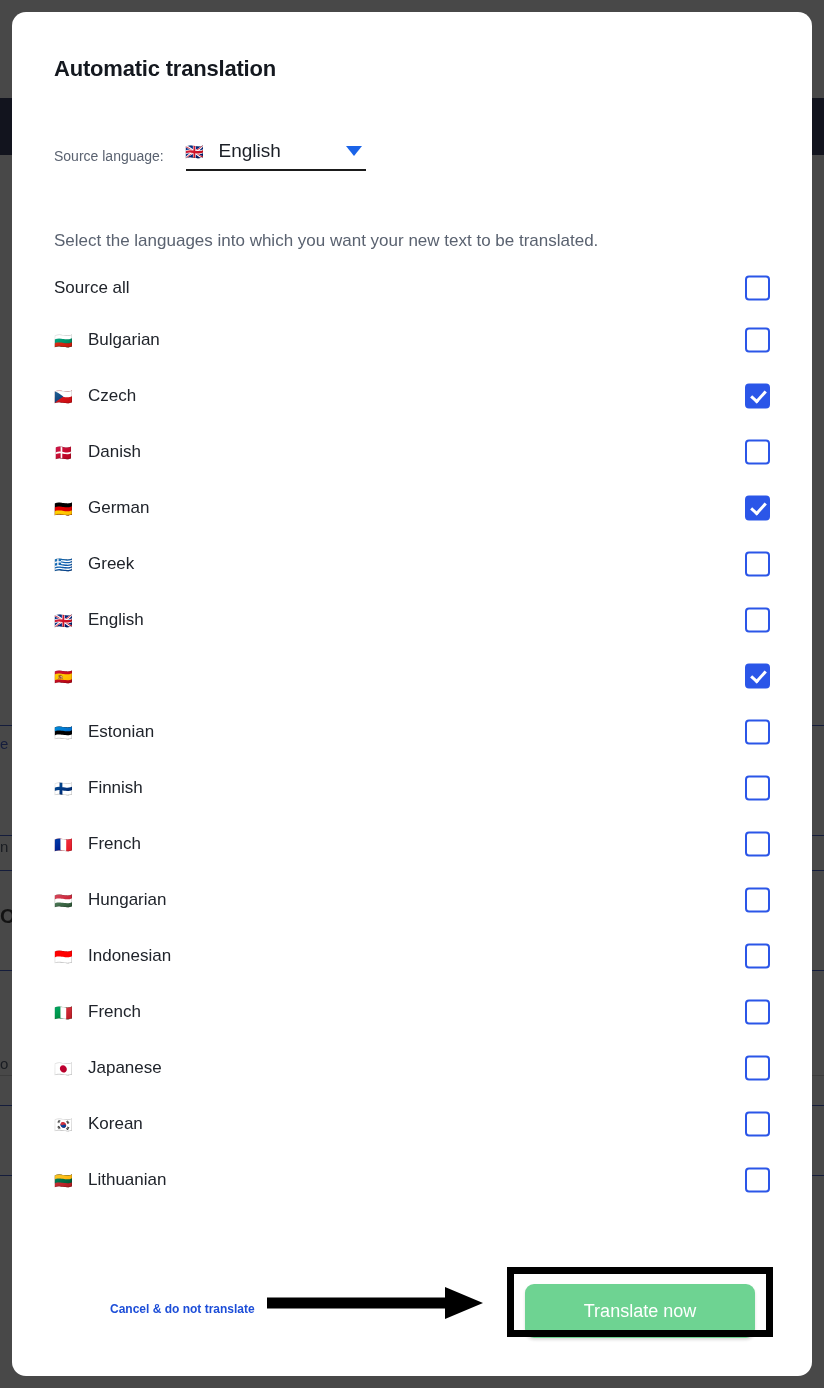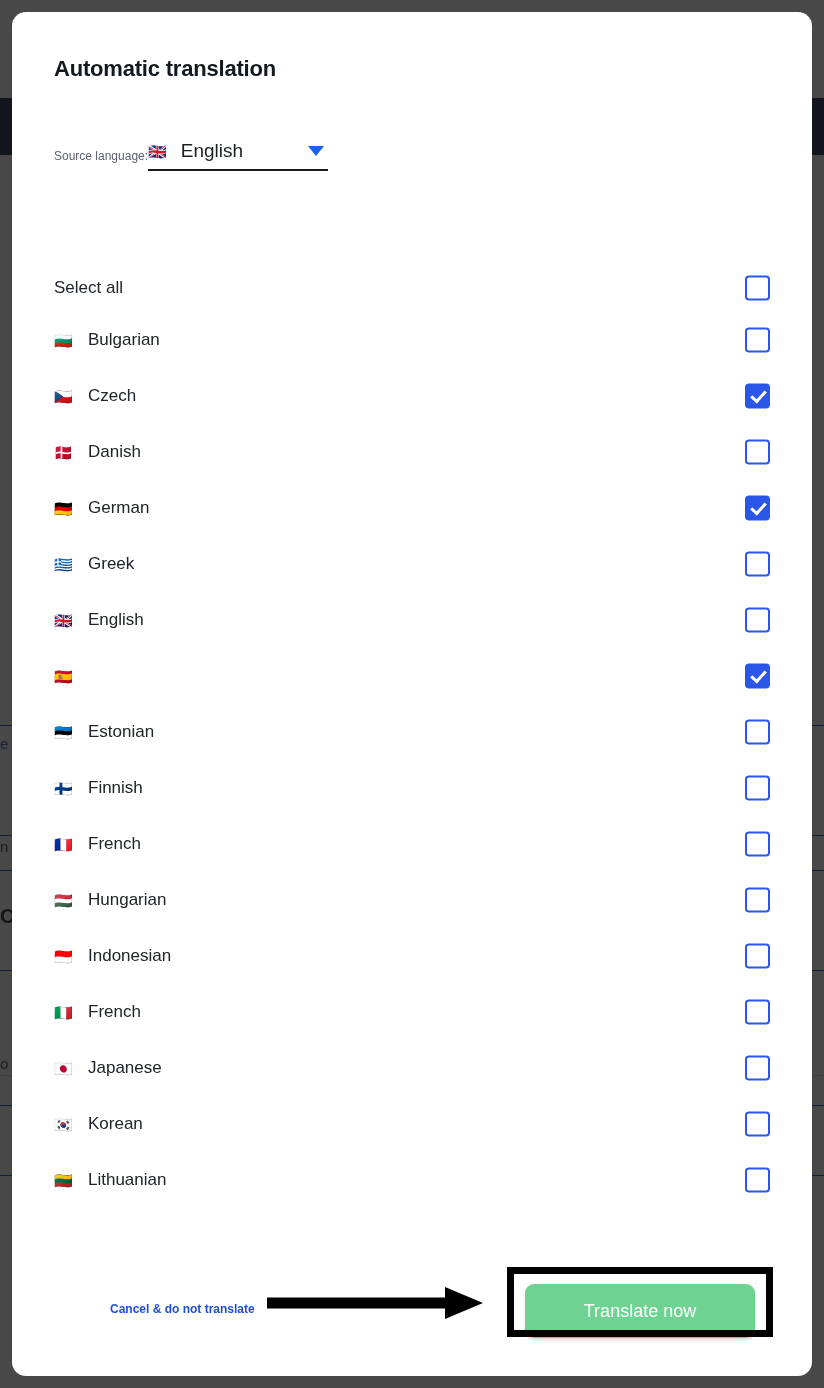--- a/index.html
+++ b/index.html
@@ -95,22 +95,23 @@
 
   
   .source-row {
     position: absolute;
     left: 42px;
     top: 128px;
     display: flex;
     align-items: center;
   }
   .source-label {
-    font-size: 12px;
+    font-size: 14px;
     color: #5a6270;
+    margin-right: 22px;
   }
   .source-select {
     display: flex;
     align-items: center;
     width: 180px;
     border-bottom: 2px solid #1b1b1b;
     padding-bottom: 7px;
     cursor: pointer;
   }
   .source-flag {
@@ -288,24 +289,25 @@
 
   <div class="source-row">
     <span class="source-label">Source language:</span>
     <div class="source-select">
       <span class="source-flag">🇬🇧</span>
       <span class="source-value">English</span>
       <span class="chevron"></span>
     </div>
   </div>
 
+  <div class="description">Select the languages into which you want your new text to be translated.</div>
 
   <div class="rows" id="rows-container">
       <div class="lang-row select-all">
-        <span class="row-label">Select all</span>
+        <span class="row-label">Source all</span>
         <span class="cbox"></span>
       </div>
       <div class="lang-row">
         <span class="row-flag">🇧🇬</span>
         <span class="row-label">Bulgarian</span>
         <span class="cbox"></span>
       </div>
       <div class="lang-row">
         <span class="row-flag">🇨🇿</span>
         <span class="row-label">Czech</span>

